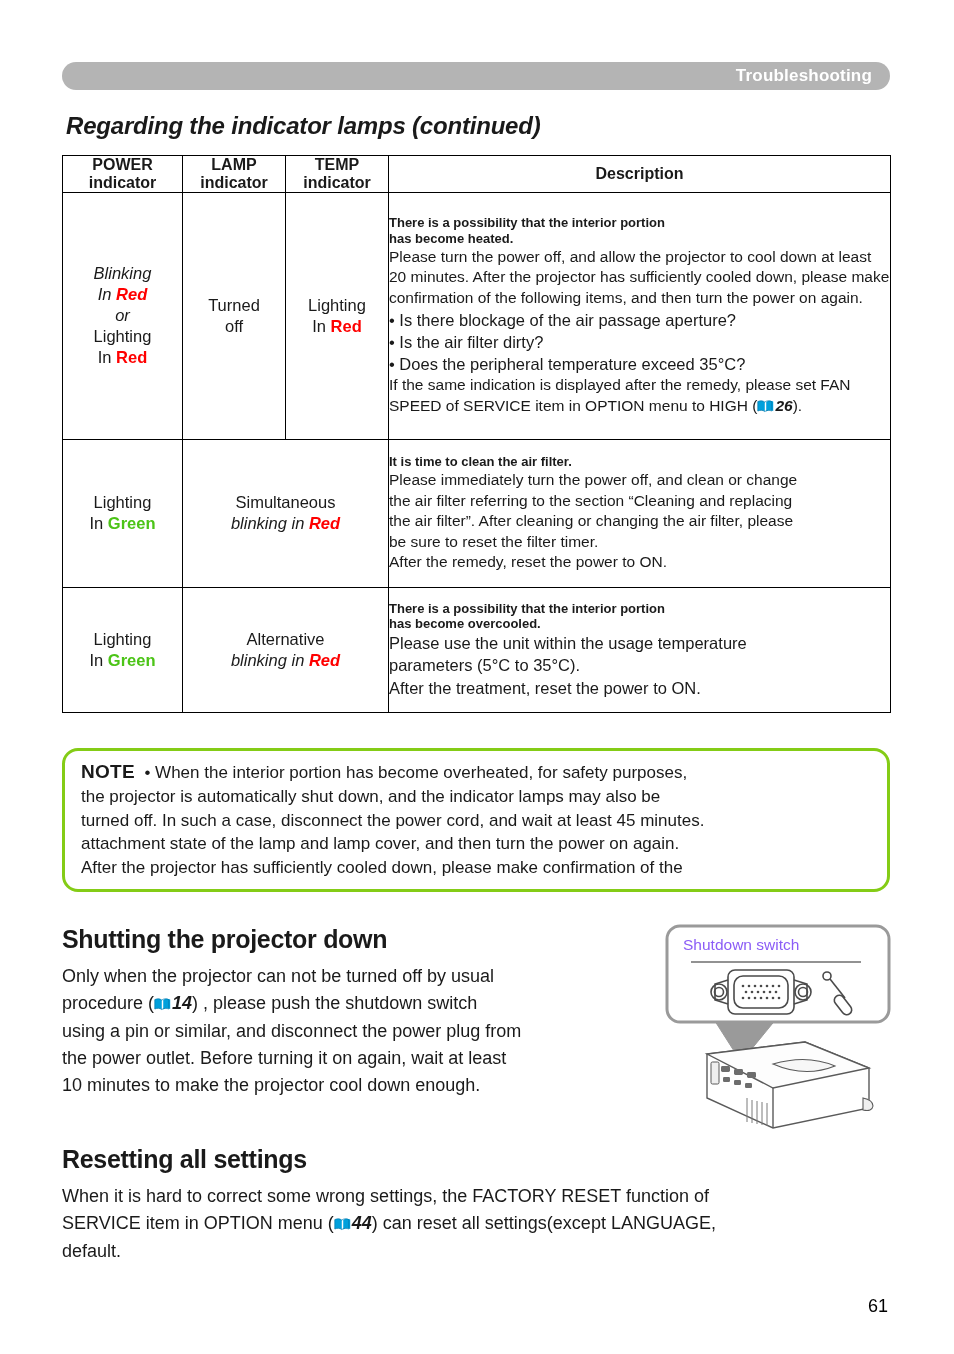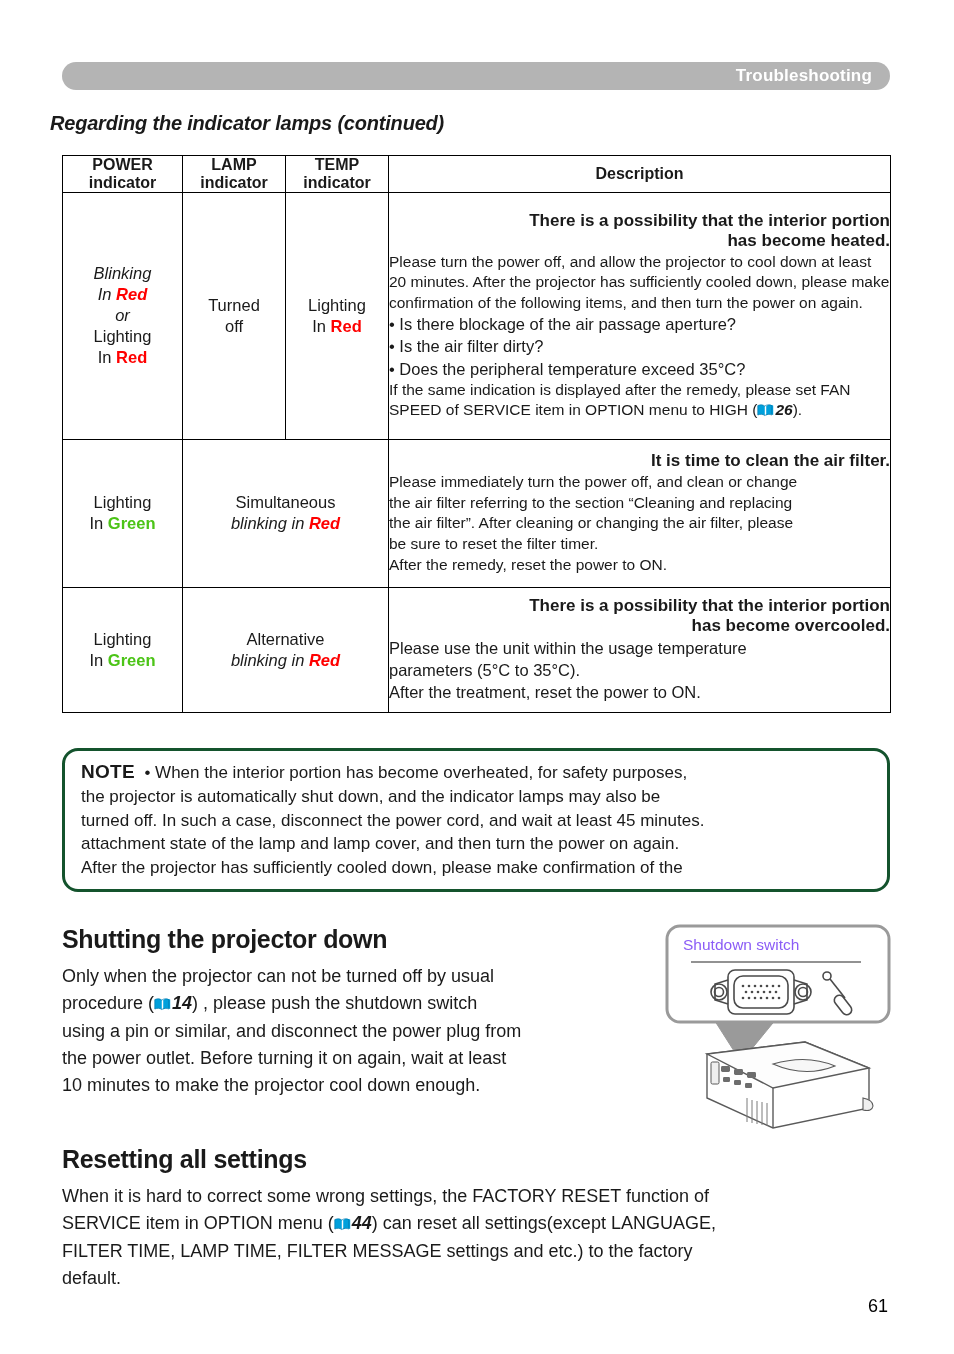--- a/index.html
+++ b/index.html
@@ -32,23 +32,23 @@
     top: 4px;
     color: #ffffff;
     font-size: 17px;
     font-weight: bold;
     letter-spacing: .2px;
   }
 
   
   .sub-heading {
     position: absolute;
-    left: 50px;
+    left: 66px;
     top: 112px;
-    font-size: 20px;
+    font-size: 24px;
     font-weight: bold;
     font-style: italic;
     letter-spacing: -.2px;
   }
 
   
   .lamp-table {
     position: absolute;
     left: 62px;
     top: 155px;
@@ -77,25 +77,24 @@
     text-align: center;
     font-size: 16.5px;
     line-height: 1.28;
     padding: 8px 3px;
   }
   .desc-cell {
     padding: 9px 11px 10px 12px;
     vertical-align: top;
   }
   .desc-title {
-    font-size: 17px;
+    font-size: 13px;
     font-weight: bold;
     line-height: 1.17;
     margin-bottom: 1px;
-    text-align: right;
   }
   .desc-body {
     font-size: 15.5px;
     line-height: 1.33;
     font-stretch: semi-condensed;
     transform-origin: left top;
   }
   .desc-body.wide {
     font-size: 16.5px;
     line-height: 1.34;
@@ -122,21 +121,21 @@
     margin-right: 1px;
   }
 
   
   .note-box {
     position: absolute;
     left: 62px;
     top: 748px;
     width: 828px;
     box-sizing: border-box;
-    border: 3px solid #14532d;
+    border: 3px solid #84cc16;
     border-radius: 16px;
     padding: 8px 14px 10px 16px;
   }
   .note-label {
     font-size: 19px;
     font-weight: bold;
     letter-spacing: .3px;
   }
   .note-text {
     font-size: 17px;
@@ -421,17 +420,16 @@
 <div class="h2" id="reset-heading">Resetting all settings</div>
 
 <div class="para" id="reset-para">
   <span class="pline">When it is hard to correct some wrong settings, the FACTORY RESET function of</span>
   <span class="pline"><span>SERVICE item in OPTION menu (</span><span class="bookref"><span class="book-icon"><svg viewBox="0 0 17 13" width="17" height="13">
             <path d="M0.8 1.6c2.3-1.1 5-1.1 7 0.5v9.4c-2-1.5-4.7-1.5-7-0.5z" fill="#00a0dc"></path>
             <path d="M16.2 1.6c-2.3-1.1-5-1.1-7 0.5v9.4c2-1.5 4.7-1.5 7-0.5z" fill="#00a0dc"></path>
             <path d="M8.5 2.1v9.4" stroke="#ffffff" stroke-width="1.1" fill="none"></path>
             <path d="M0.8 1.6c2.3-1.1 5-1.1 7 0.5 2-1.6 4.7-1.6 7-0.5v9.4c-2.3-1-5-1-7 0.5-2-1.5-4.7-1.5-7-0.5z" fill="none" stroke="#0077aa" stroke-width="0.7"></path>
           </svg></span><span>44</span></span><span>) can reset all settings(except LANGUAGE,</span></span>
-  <span class="pline">FILTER TIME, LAMP TIME, FILTER MESSAGE settings and etc.) to the factory</span>
   <span class="pline">default.</span>
 </div>
 
 <div class="page-num">61</div>
 
 </body></html>

